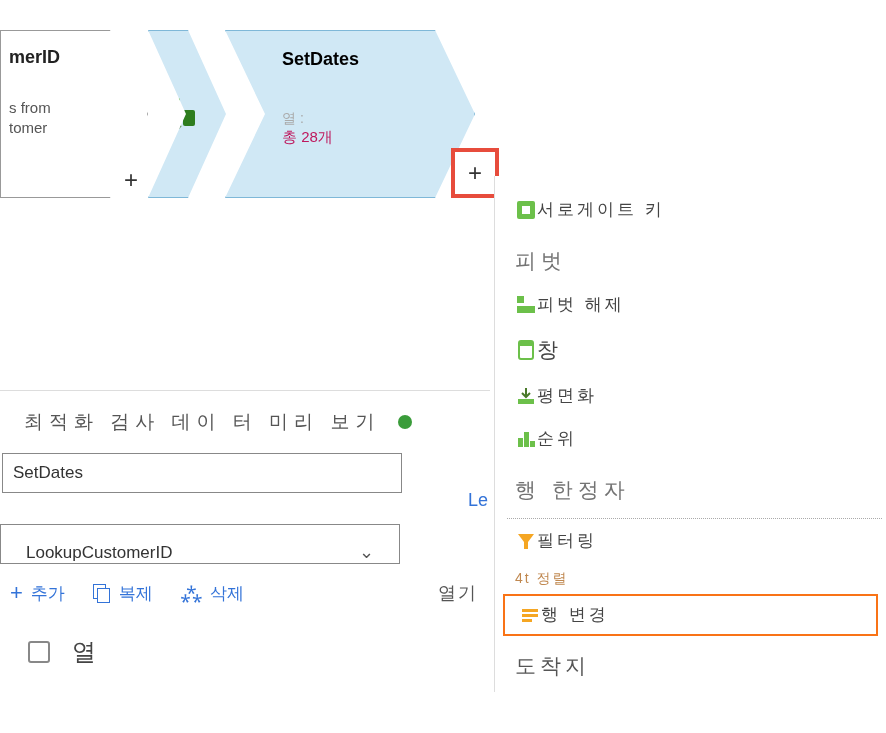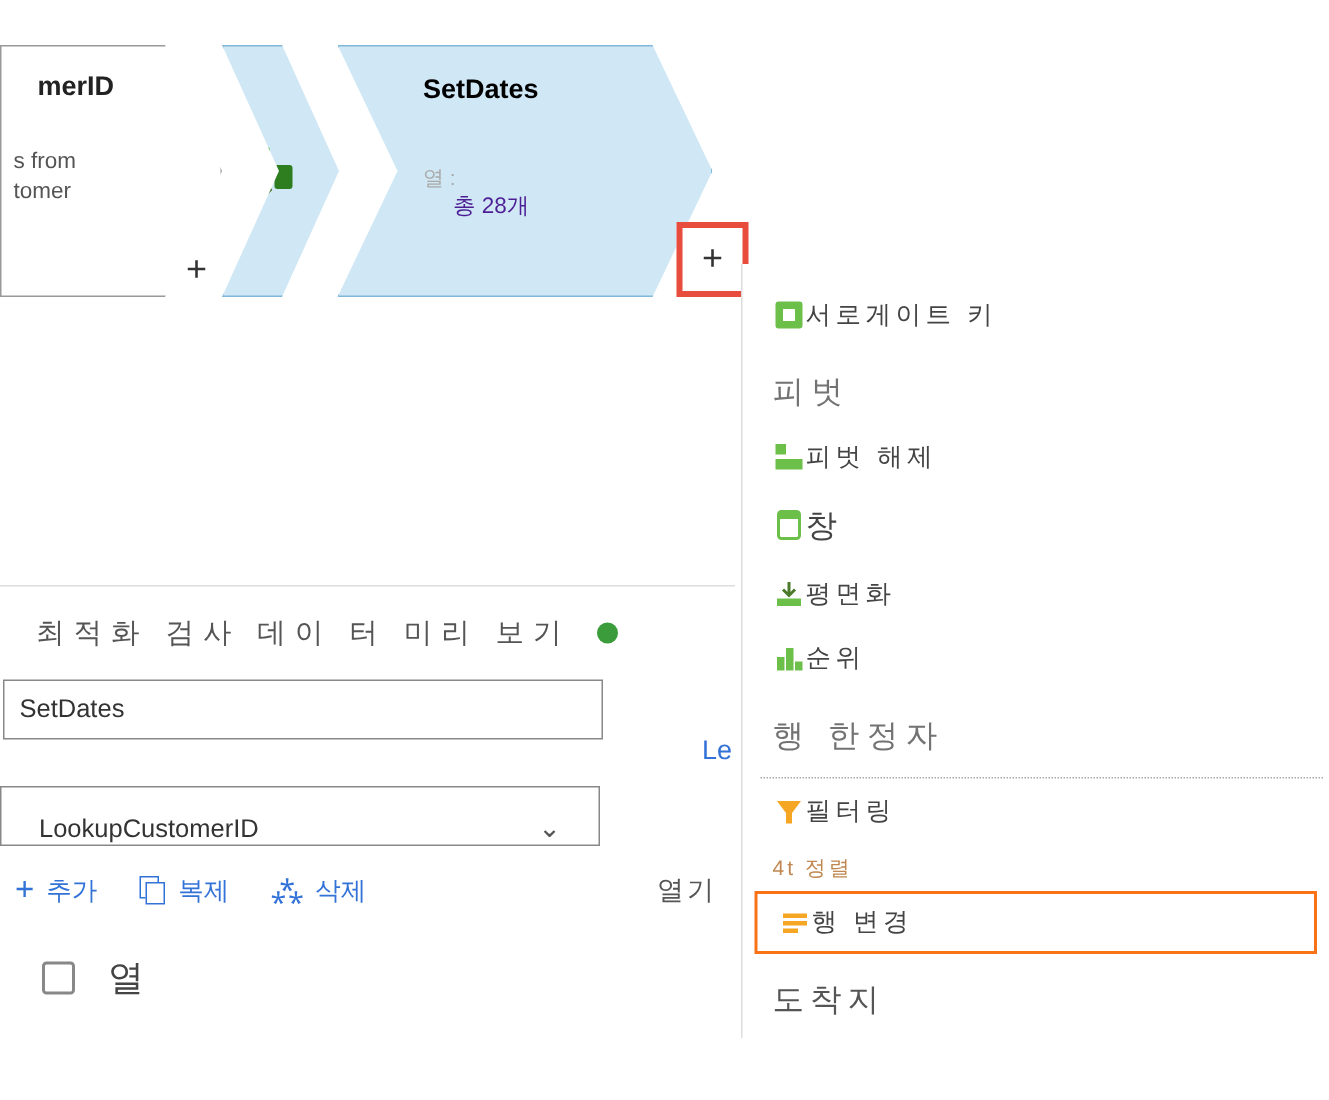--- a/index.html
+++ b/index.html
@@ -34,21 +34,20 @@
       background: #fff;
       border: 1px solid #999;
       clip-path: polygon(0 0, 110px 0, 148px 84px, 110px 168px, 0 168px);
       padding: 16px 10px 10px 4px;
     }
     .node-partial-title {
       font-size: 18px;
       font-weight: 600;
       color: #222;
       padding-left: 4px;
-      margin-left: 16px;
     }
     .node-partial-sub {
       font-size: 15px;
       color: #555;
       margin-top: 30px;
       padding-left: 4px;
       line-height: 1.3;
     }
     .node-partial-plus {
       position: absolute;
@@ -123,22 +122,21 @@
       font-weight: 600;
       color: #000;
     }
     .node-main-label {
       font-size: 14px;
       color: #aaa;
       margin-top: 40px;
     }
     .node-main-value {
       font-size: 15px;
-      color: #4c1d95;
-      margin-left: 20px;
+      color: #be185d;
     }
     
     
     .plus-highlight {
       position: absolute;
       left: 451px;
       top: 148px;
       width: 48px;
       height: 50px;
       border: 4px solid #e74c3c;

